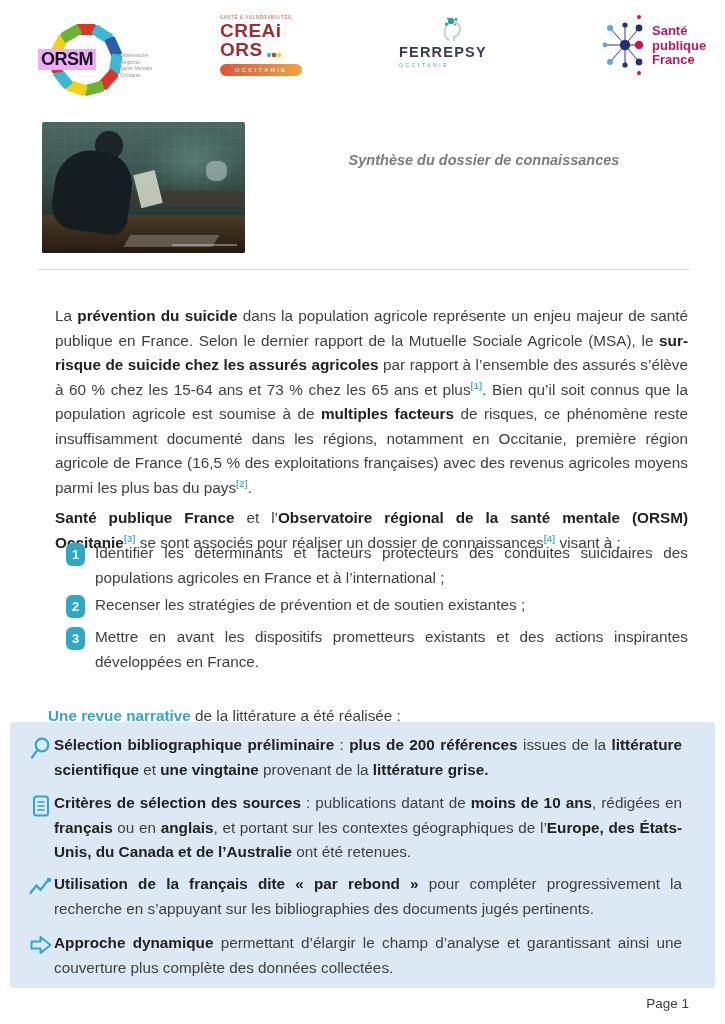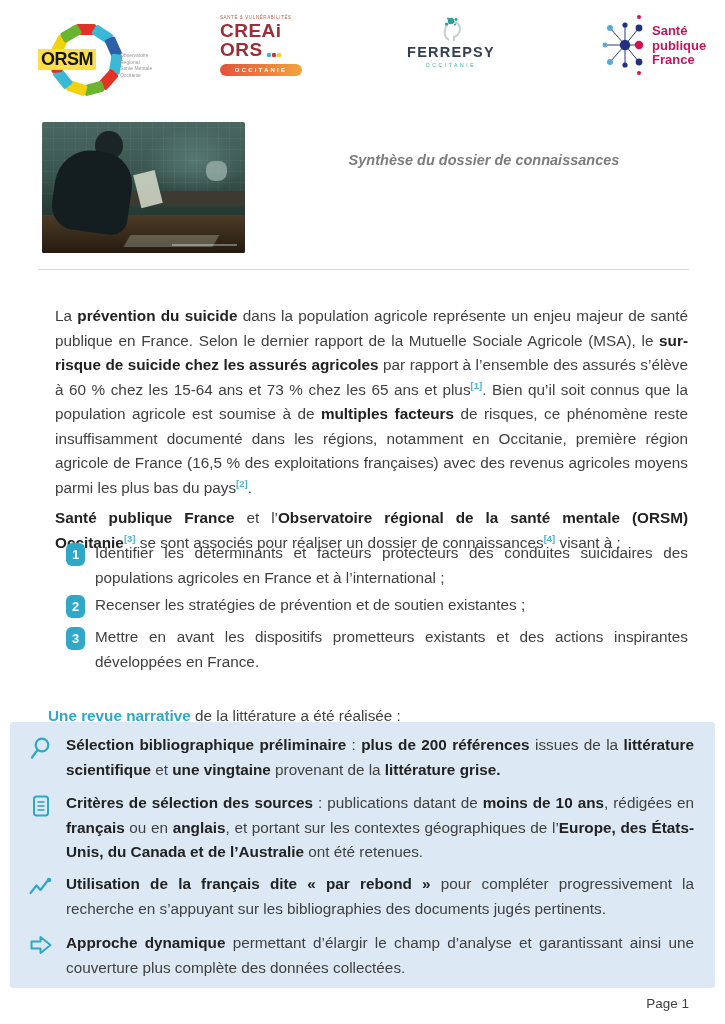--- a/index.html
+++ b/index.html
@@ -17,34 +17,34 @@
   .orsm-ring i:nth-child(2){ transform:rotate(-57deg) translate(30px) rotate(90deg); background:#39b9d6;}
   .orsm-ring i:nth-child(3){ transform:rotate(-24deg) translate(30px) rotate(90deg); background:#2c5fa8;}
   .orsm-ring i:nth-child(4){ transform:rotate(9deg)   translate(30px) rotate(90deg); background:#39b9d6;}
   .orsm-ring i:nth-child(5){ transform:rotate(42deg)  translate(30px) rotate(90deg); background:#e03226;}
   .orsm-ring i:nth-child(6){ transform:rotate(75deg)  translate(30px) rotate(90deg); background:#6ab52f;}
   .orsm-ring i:nth-child(7){ transform:rotate(108deg) translate(30px) rotate(90deg); background:#f2d20f;}
   .orsm-ring i:nth-child(8){ transform:rotate(141deg) translate(30px) rotate(90deg); background:#39b9d6;}
   .orsm-ring i:nth-child(9){ transform:rotate(174deg) translate(30px) rotate(90deg); background:#e03226;}
   .orsm-ring i:nth-child(10){transform:rotate(207deg) translate(30px) rotate(90deg); background:#f2d20f;}
   .orsm-ring i:nth-child(11){transform:rotate(240deg) translate(30px) rotate(90deg); background:#6ab52f;}
-  .orsm-label { position:absolute; left:10px; top:33px; background:#fde047; padding:0 3px;
+  .orsm-label { position:absolute; left:10px; top:33px; background:#f0abfc; padding:0 3px;
     font-size:18px; font-weight:700; color:#161616; letter-spacing:-.5px; }
   .orsm-tagline { position:absolute; left:92px; top:36px; font-size:5px; line-height:6.5px; color:#979797; }
   
   .logo-creai { left:218px; top:13px; width:92px; height:88px; text-align:left; }
   .creai-top { font-size:4.5px; letter-spacing:.6px; color:#c05a49; margin:2px 0 1px 2px; }
   .creai-w1, .creai-w2 { font-size:19px; font-weight:700; color:#9c2f35; line-height:19px; letter-spacing:.5px; margin-left:2px; }
   .creai-mark { display:inline-block; vertical-align:middle; margin-left:4px; }
   .creai-mark b { display:inline-block; width:4px; height:4px; border-radius:1px; margin-right:1px; }
   .creai-banner { margin-top:4px; margin-left:2px; width:82px; height:12px; border-radius:6px;
     background:linear-gradient(90deg,#e2543b,#f2a43b); color:#fff; font-size:6px; letter-spacing:2.2px;
     display:flex; align-items:center; justify-content:center; font-weight:700; }
   
-  .logo-ferrepsy { left:399px; top:16px; width:104px; height:70px; text-align:center; }
+  .logo-ferrepsy { left:399px; top:16px; width:104px; height:70px; text-align:left; }
   .ferrepsy-name { font-size:14.5px; font-weight:700; letter-spacing:1.2px; color:#34404e; margin-top:2px; }
   .ferrepsy-region { font-size:5px; letter-spacing:2.6px; color:#3aaea6; margin-top:2px; }
   
   .logo-spf { left:601px; top:12px; width:112px; height:76px; display:flex; gap:5px; }
   .spf-text { font-size:13px; font-weight:700; color:#be185d; line-height:14.5px; margin-top:12px; }
   
   .hero { position:absolute; left:42px; top:122px; width:203px; height:131px; border-radius:2px; overflow:hidden;
     background:
       radial-gradient(70px 50px at 75% 30%, rgba(150,200,190,.28), transparent 70%),
       linear-gradient(180deg,#4a6862 0%,#3a5650 38%,#2a403a 62%,#181f1c 100%); }
@@ -72,21 +72,21 @@
   .seg-accent { color:#2fa7c7; }
   sup.ref { color:#4ab3d1; font-size:9.5px; font-weight:600; line-height:0; }
   .obj { position:absolute; left:66px; width:622px; display:flex; gap:10px; }
   .obj1 { top:541px; } .obj2 { top:593px; } .obj3 { top:625px; }
   .badge { flex:0 0 auto; width:19px; height:23px; margin-top:2px; background:#2fa7c7; border-radius:6px;
     color:#fff; font-weight:700; font-size:13px; display:flex; align-items:center; justify-content:center; }
   .obj-text { font-size:15.3px; line-height:24.5px; text-align:justify; }
   .revue { position:absolute; left:48px; top:692px; font-size:15.3px; }
   
   .method-box { position:absolute; left:10px; top:722px; width:705px; height:266px; background:#dce9f4; border-radius:3px; }
-  .mrow { position:absolute; display:flex; gap:12px; left:28px; width:666px; }
+  .mrow { position:absolute; display:flex; gap:0; left:28px; width:666px; }
   .m1 { top:733px; } .m2 { top:791px; } .m3 { top:872px; } .m4 { top:931px; }
   .micon { flex:0 0 26px; margin-top:2px; }
   .mtext { font-size:15.3px; line-height:24.5px; text-align:justify; width:628px; }
   
   .page-num { position:absolute; right:36px; top:996px; font-size:13.5px; color:#3d3d3d; }
 </style>
 </head>
 <body>
 
 <div class="page">

